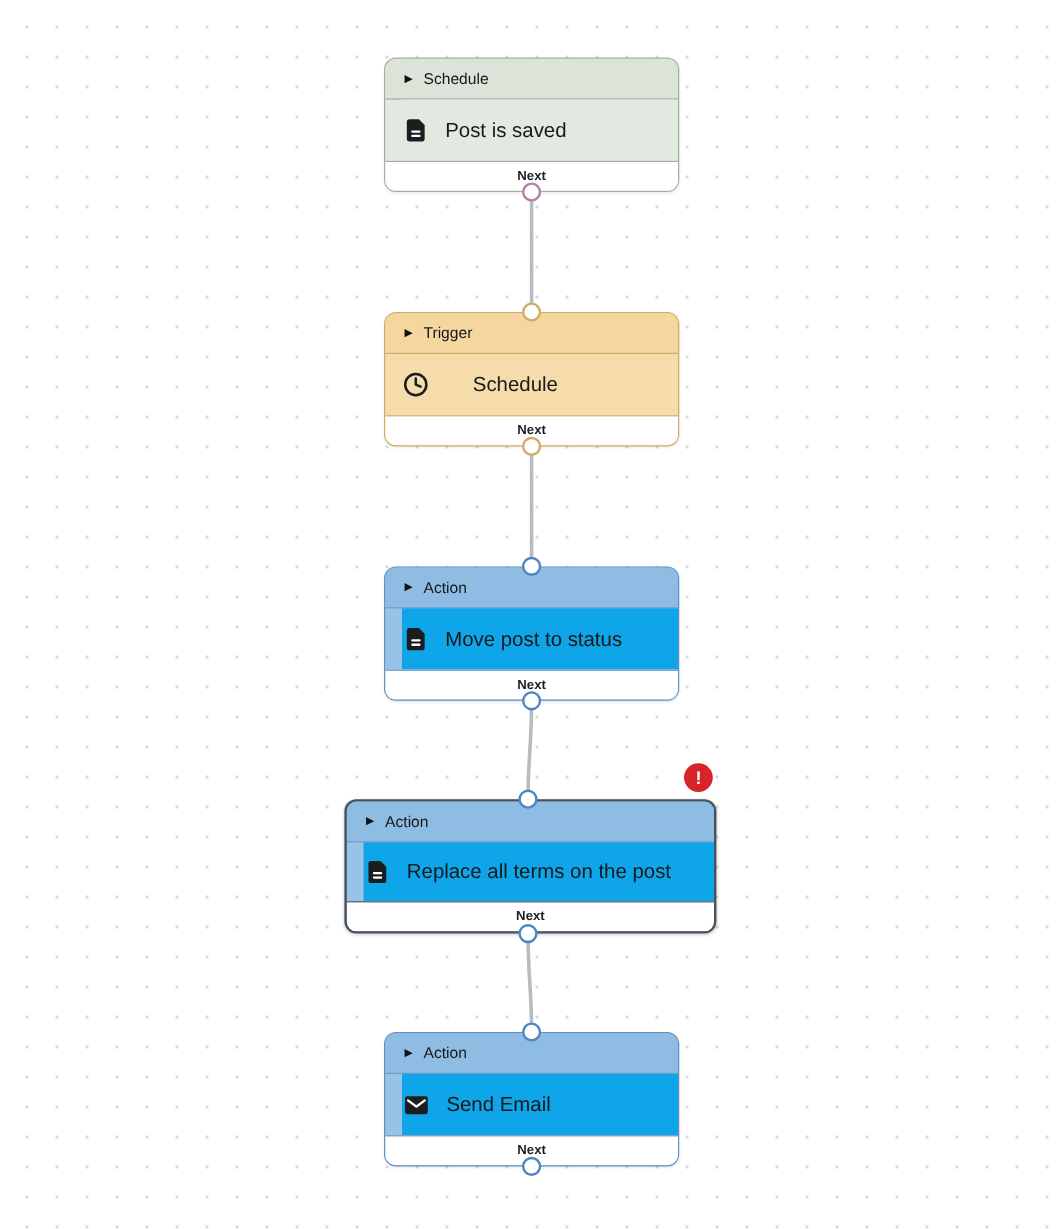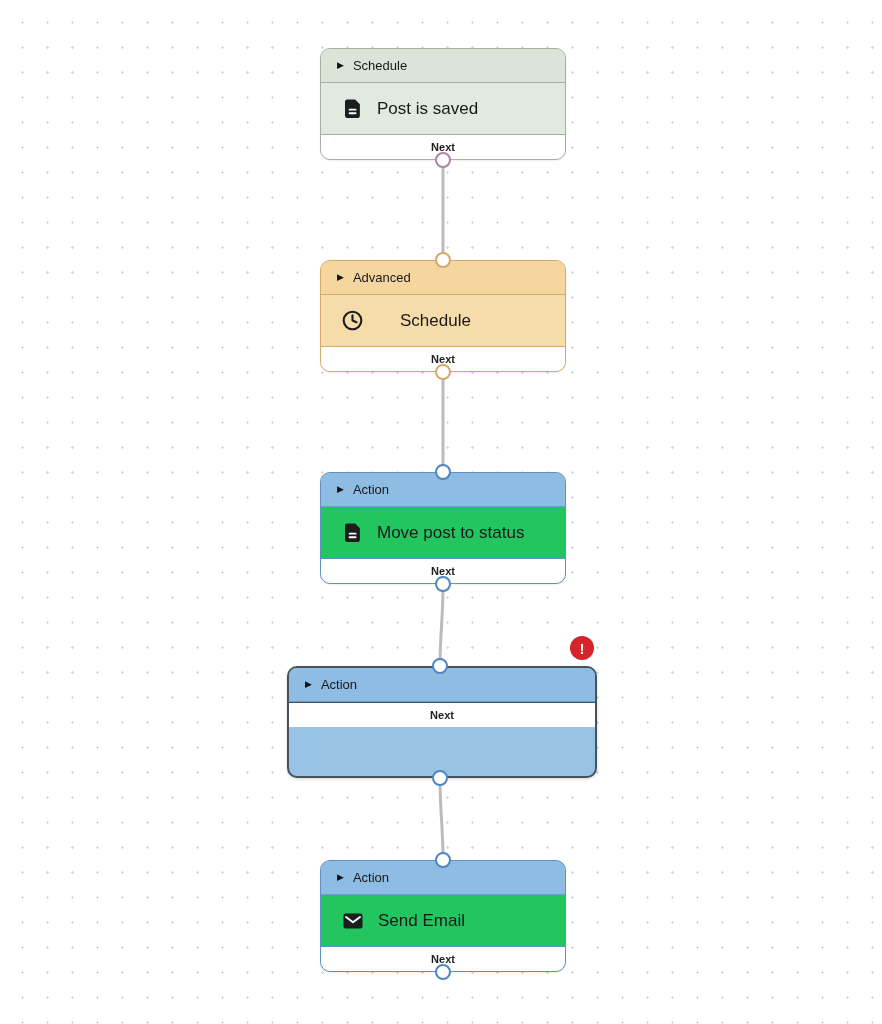--- a/index.html
+++ b/index.html
@@ -45,23 +45,24 @@
     color: #15181b;
     border-bottom: 1px solid;
     flex: 0 0 auto;
   }
   .caret { font-size: 9px; color: #101214; line-height: 1; }
   .node-body {
     flex: 1 1 auto;
     display: flex;
     align-items: center;
     gap: 13px;
-    padding: 0 20px;
+    padding: 0 0;
     font-size: 17px;
     color: #17191b;
+    margin-left: 14px;
   }
   .node-body .icon { display: flex; align-items: center; }
   .node-footer {
     height: 25px;
     flex: 0 0 auto;
     background: #ffffff;
     display: flex;
     align-items: center;
     justify-content: center;
     font-size: 11px;
@@ -76,21 +77,21 @@
   .theme-trigger .node-body   { background: #e2e9e0; }
   .theme-trigger .node-footer { border-color: #a4aea1; }
 
   .theme-advanced { border-color: #d2ab69; background: #f7dcab; }
   .theme-advanced .node-header { background: #f5d69f; border-color: #d2ab69; }
   .theme-advanced .node-body   { background: #f7dcab; gap: 36px; }
   .theme-advanced .node-footer { border-color: #d2ab69; }
 
   .theme-action { border-color: #6191c1; background: #98c3e7; }
   .theme-action .node-header { background: #8fbce2; border-color: #6f9dca; }
-  .theme-action .node-body   { background: #22c55e; }
+  .theme-action .node-body   { background: #0ea5e9; }
   .theme-action .node-footer { border-color: #6191c1; }
 
   .node.selected { border: 2px solid #47525c; box-shadow: 0 1px 3px rgba(0,0,0,0.18); }
   .node.selected .node-footer { border-color: #47525c; }
 
   .port {
     position: absolute;
     width: 16px; height: 16px;
     border-radius: 50%;
     background: #ffffff;
@@ -141,21 +142,21 @@
       <span>Post is saved</span>
     </div>
     <div class="node-footer">
       <span>Next</span>
     </div>
   </div>
 
   <div class="node theme-advanced" style="left:320px; top:260px; width:246px;">
     <div class="node-header">
       <span class="caret">▶</span>
-      <span>Advanced</span>
+      <span>Trigger</span>
     </div>
     <div class="node-body">
       <span class="icon">
         <svg width="23" height="23" viewBox="0 0 24 24">
             <circle cx="12" cy="12" r="9.2" fill="none" stroke="#1b1d1f" stroke-width="2.2"></circle>
             <path d="M12 6.6 V12 L16.2 13.8" fill="none" stroke="#1b1d1f" stroke-width="2.2" stroke-linecap="round" stroke-linejoin="round"></path>
           </svg>
       </span>
       <span>Schedule</span>
     </div>
@@ -181,20 +182,30 @@
     </div>
     <div class="node-footer">
       <span>Next</span>
     </div>
   </div>
 
   <div class="node theme-action selected" style="left:287px; top:666px; width:310px;">
     <div class="node-header">
       <span class="caret">▶</span>
       <span>Action</span>
+    </div>
+    <div class="node-body">
+      <span class="icon">
+        <svg width="23" height="23" viewBox="0 0 24 24">
+            <path d="M6.5 2.5h8.2l5 5v12a2.3 2.3 0 0 1-2.3 2.3H6.5a2.3 2.3 0 0 1-2.3-2.3V4.8a2.3 2.3 0 0 1 2.3-2.3z" fill="#1b1d1f"></path>
+            <rect x="8" y="12.2" width="8.2" height="2" rx="1" fill="#ffffff"></rect>
+            <rect x="8" y="16" width="8.2" height="2" rx="1" fill="#ffffff"></rect>
+          </svg>
+      </span>
+      <span>Replace all terms on the post</span>
     </div>
     <div class="node-footer">
       <span>Next</span>
     </div>
   </div>
 
   <div class="node theme-action" style="left:320px; top:860px; width:246px;">
     <div class="node-header">
       <span class="caret">▶</span>
       <span>Action</span>

